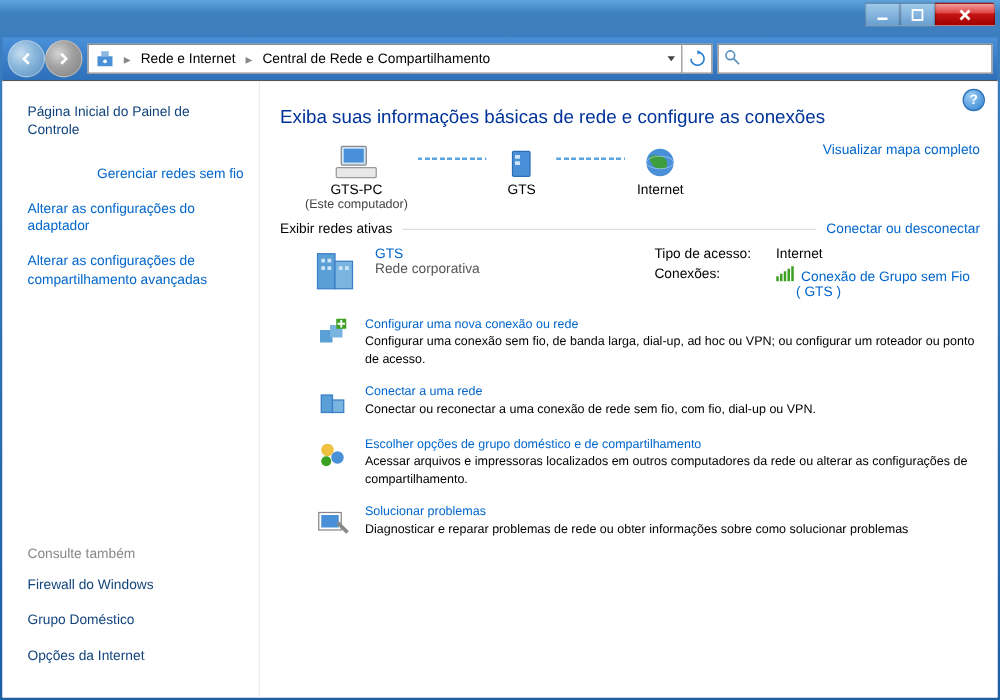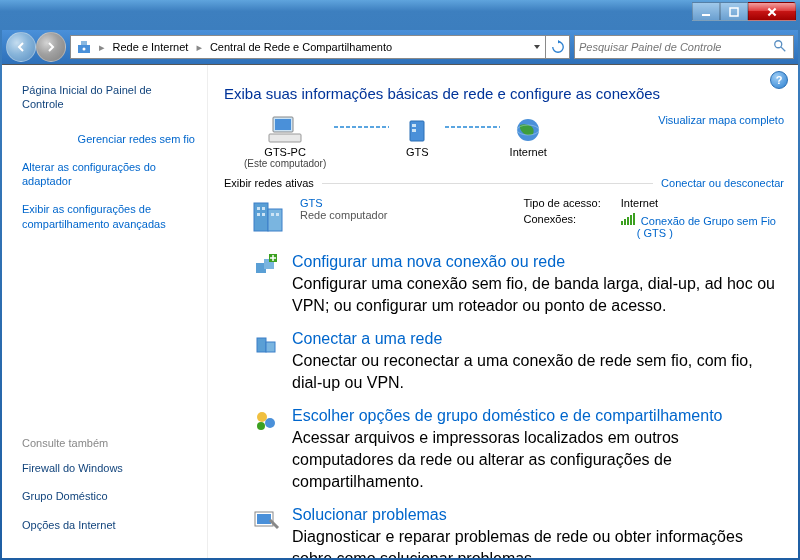--- a/index.html
+++ b/index.html
@@ -133,21 +133,21 @@
     .net-props .link { color: #0066cc; }
     .signal { display: inline-flex; align-items: flex-end; gap: 1px; margin-right: 3px; }
     .signal span { width: 2px; background: #3ca020; }
     .signal span:nth-child(1){height:4px} .signal span:nth-child(2){height:6px}
     .signal span:nth-child(3){height:8px} .signal span:nth-child(4){height:10px}
     .signal span:nth-child(5){height:12px}
     .change-section { margin-top: 8px; }
     .tasks { padding: 8px 0 0 28px; }
     .task { display: flex; margin-bottom: 14px; gap: 12px; }
     .task-icon { width: 28px; height: 28px; flex-shrink: 0; }
-    .task-body { font-size: 16px; }
+    .task-body { font-size: 10px; }
     .task-title { color: #0066cc; margin-bottom: 2px; }
     .task-desc { color: #000; line-height: 1.35; }
   </style>
 </head>
 <body>
 
 <div class="window">
   <div class="titlebar">
     <div class="titlebar-buttons">
       <div class="titlebar-btn min">
@@ -202,37 +202,36 @@
         </span>
       </div>
       <div class="refresh-btn">
         <svg width="14" height="14" viewBox="0 0 16 16">
             <path d="M8 2 A6 6 0 1 1 2 8" fill="none" stroke="#2a7fd0" stroke-width="1.5"></path>
             <path d="M8 0 L8 4 L11 2 Z" fill="#2a7fd0"></path>
           </svg>
       </div>
     </div>
     <div class="search">
-      <input placeholder="Pesquisar Painel de Controle" style="">
       <span class="search-icon">
         <svg width="14" height="14" viewBox="0 0 16 16">
             <circle cx="6" cy="6" r="4" fill="none" stroke="#5a8fc2" stroke-width="1.5"></circle>
             <line x1="9" y1="9" x2="14" y2="14" stroke="#5a8fc2" stroke-width="1.5"></line>
           </svg>
       </span>
     </div>
   </div>
 
   <div class="content-area">
     <div class="sidebar">
       <div class="sidebar-link dark">Página Inicial do Painel de Controle</div>
       <div style="height:6px"></div>
       <div class="sidebar-link">Gerenciar redes sem fio</div>
       <div class="sidebar-link">Alterar as configurações do adaptador</div>
-      <div class="sidebar-link">Exibir as configurações de compartilhamento avançadas</div>
+      <div class="sidebar-link">Alterar as configurações de compartilhamento avançadas</div>
       <div class="sidebar-footer">
         <div class="footer-head">Consulte também</div>
         <div class="sidebar-link dark">Firewall do Windows</div>
         <div class="sidebar-link dark">Grupo Doméstico</div>
         <div class="sidebar-link dark">Opções da Internet</div>
       </div>
     </div>
 
     <div class="main">
       <div class="help-icon">?</div>
@@ -293,21 +292,21 @@
               <rect x="9" y="10" width="3" height="3" fill="#cde4f5"></rect>
               <rect x="14" y="10" width="3" height="3" fill="#cde4f5"></rect>
               <rect x="9" y="16" width="3" height="3" fill="#cde4f5"></rect>
               <rect x="14" y="16" width="3" height="3" fill="#cde4f5"></rect>
               <rect x="23" y="16" width="3" height="3" fill="#cde4f5"></rect>
               <rect x="28" y="16" width="3" height="3" fill="#cde4f5"></rect>
             </svg>
         </div>
         <div class="net-info">
           <div class="net-name">GTS</div>
-          <div class="net-type">Rede computador</div>
+          <div class="net-type">Rede corporativa</div>
         </div>
         <div class="net-props">
           <span class="label">Tipo de acesso:</span>
           <span class="val">Internet</span>
           <span class="label">Conexões:</span>
           <span class="link">
             <span class="signal">
                 <span></span>
                 <span></span>
                 <span></span>

